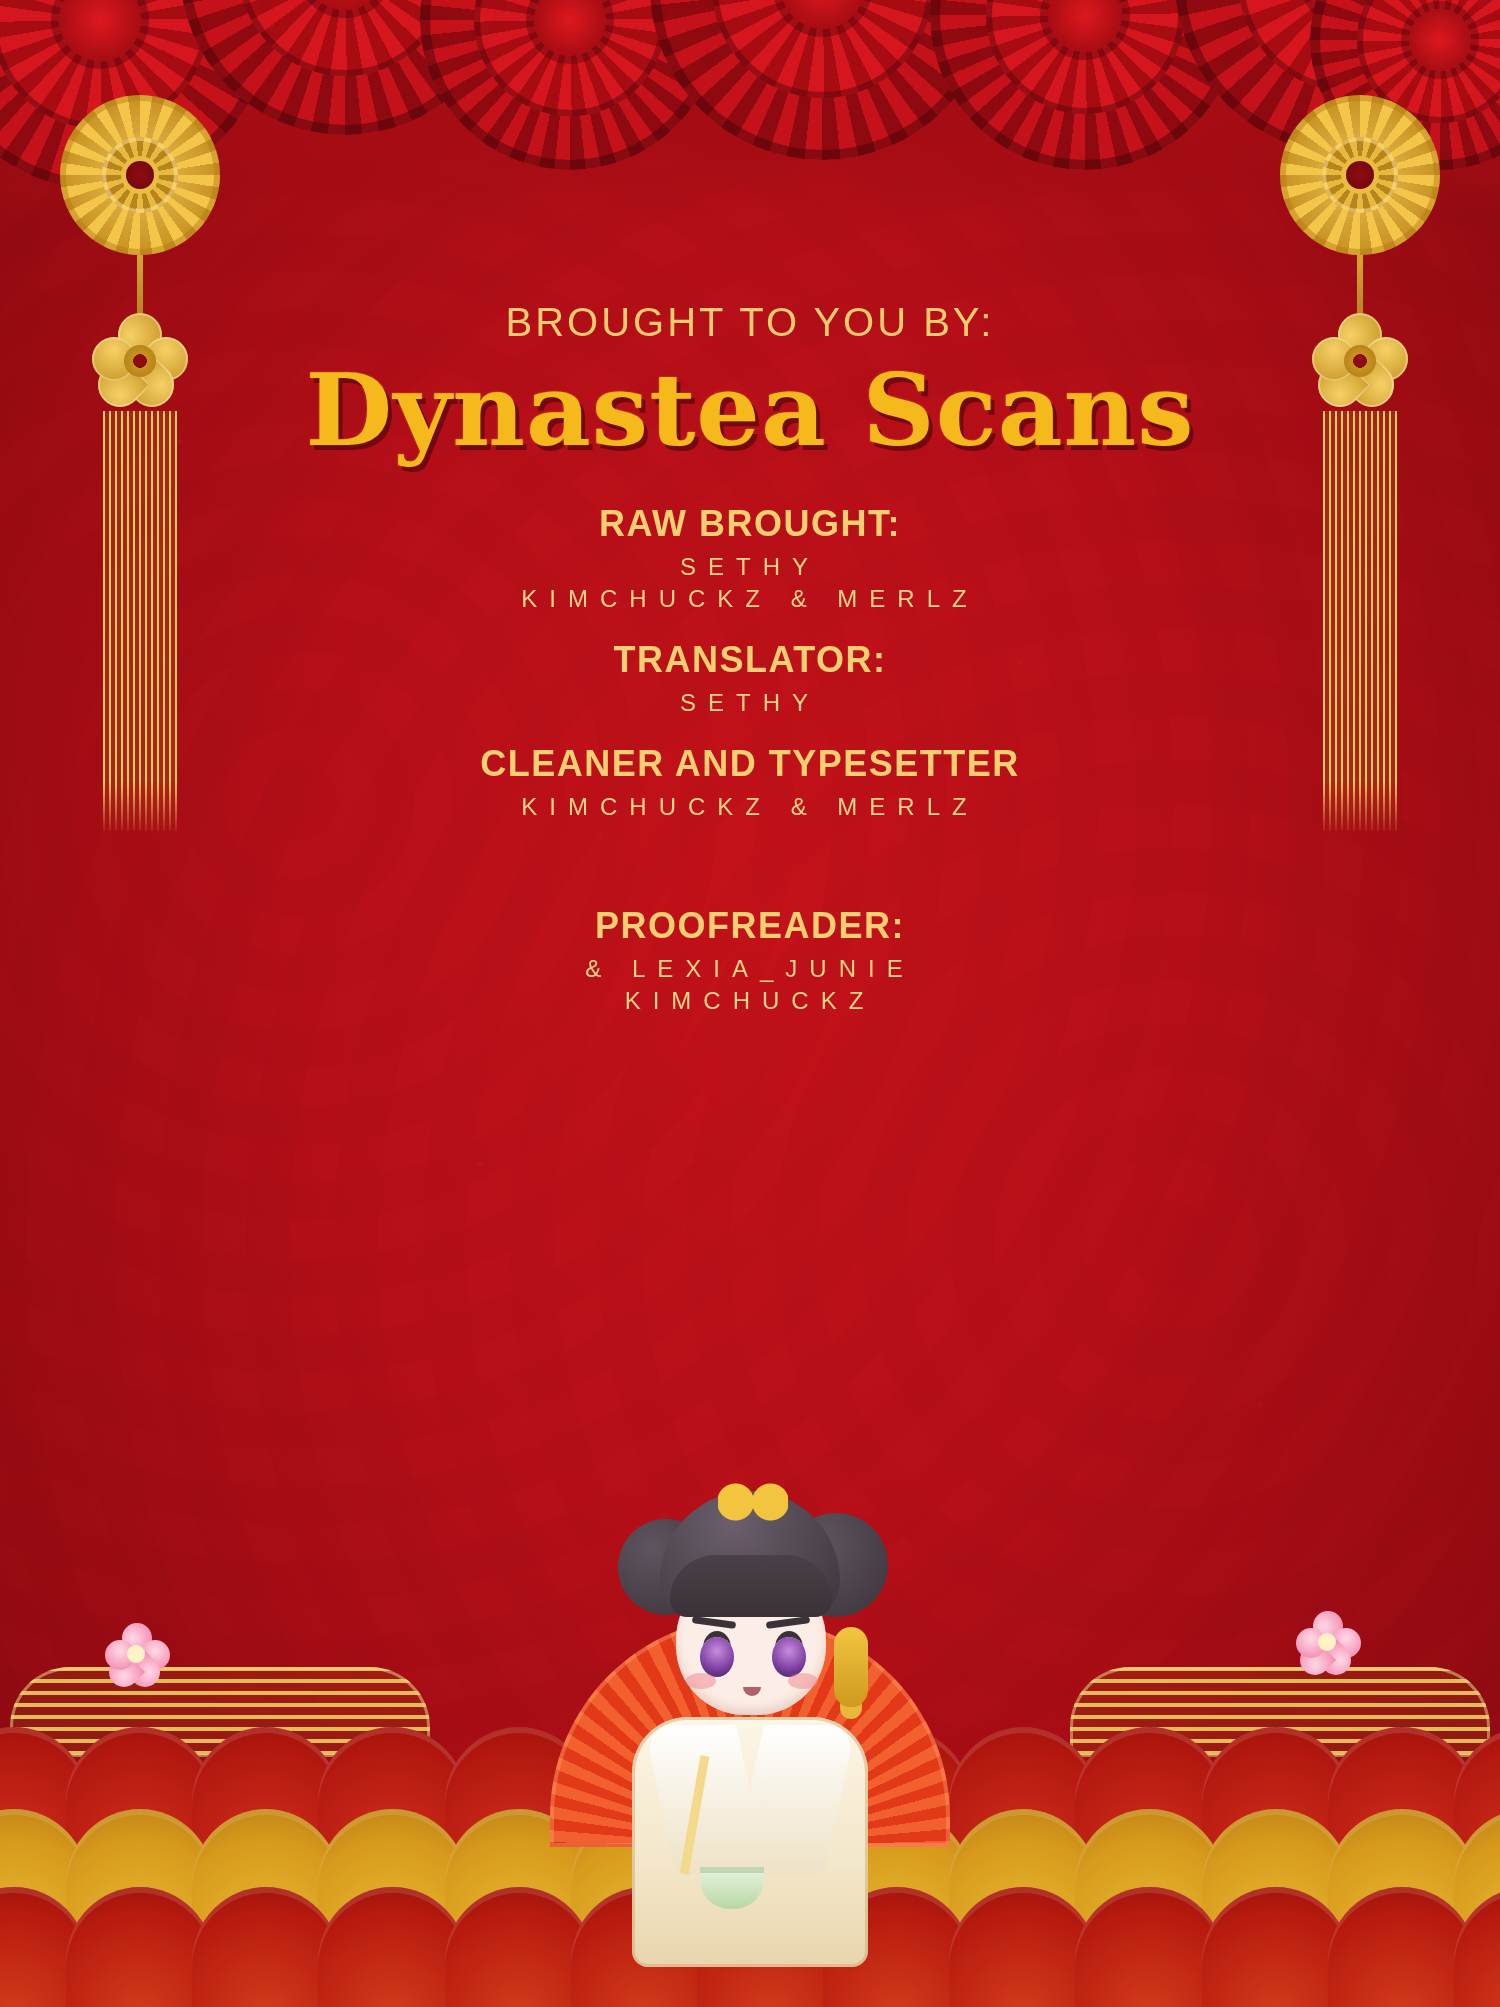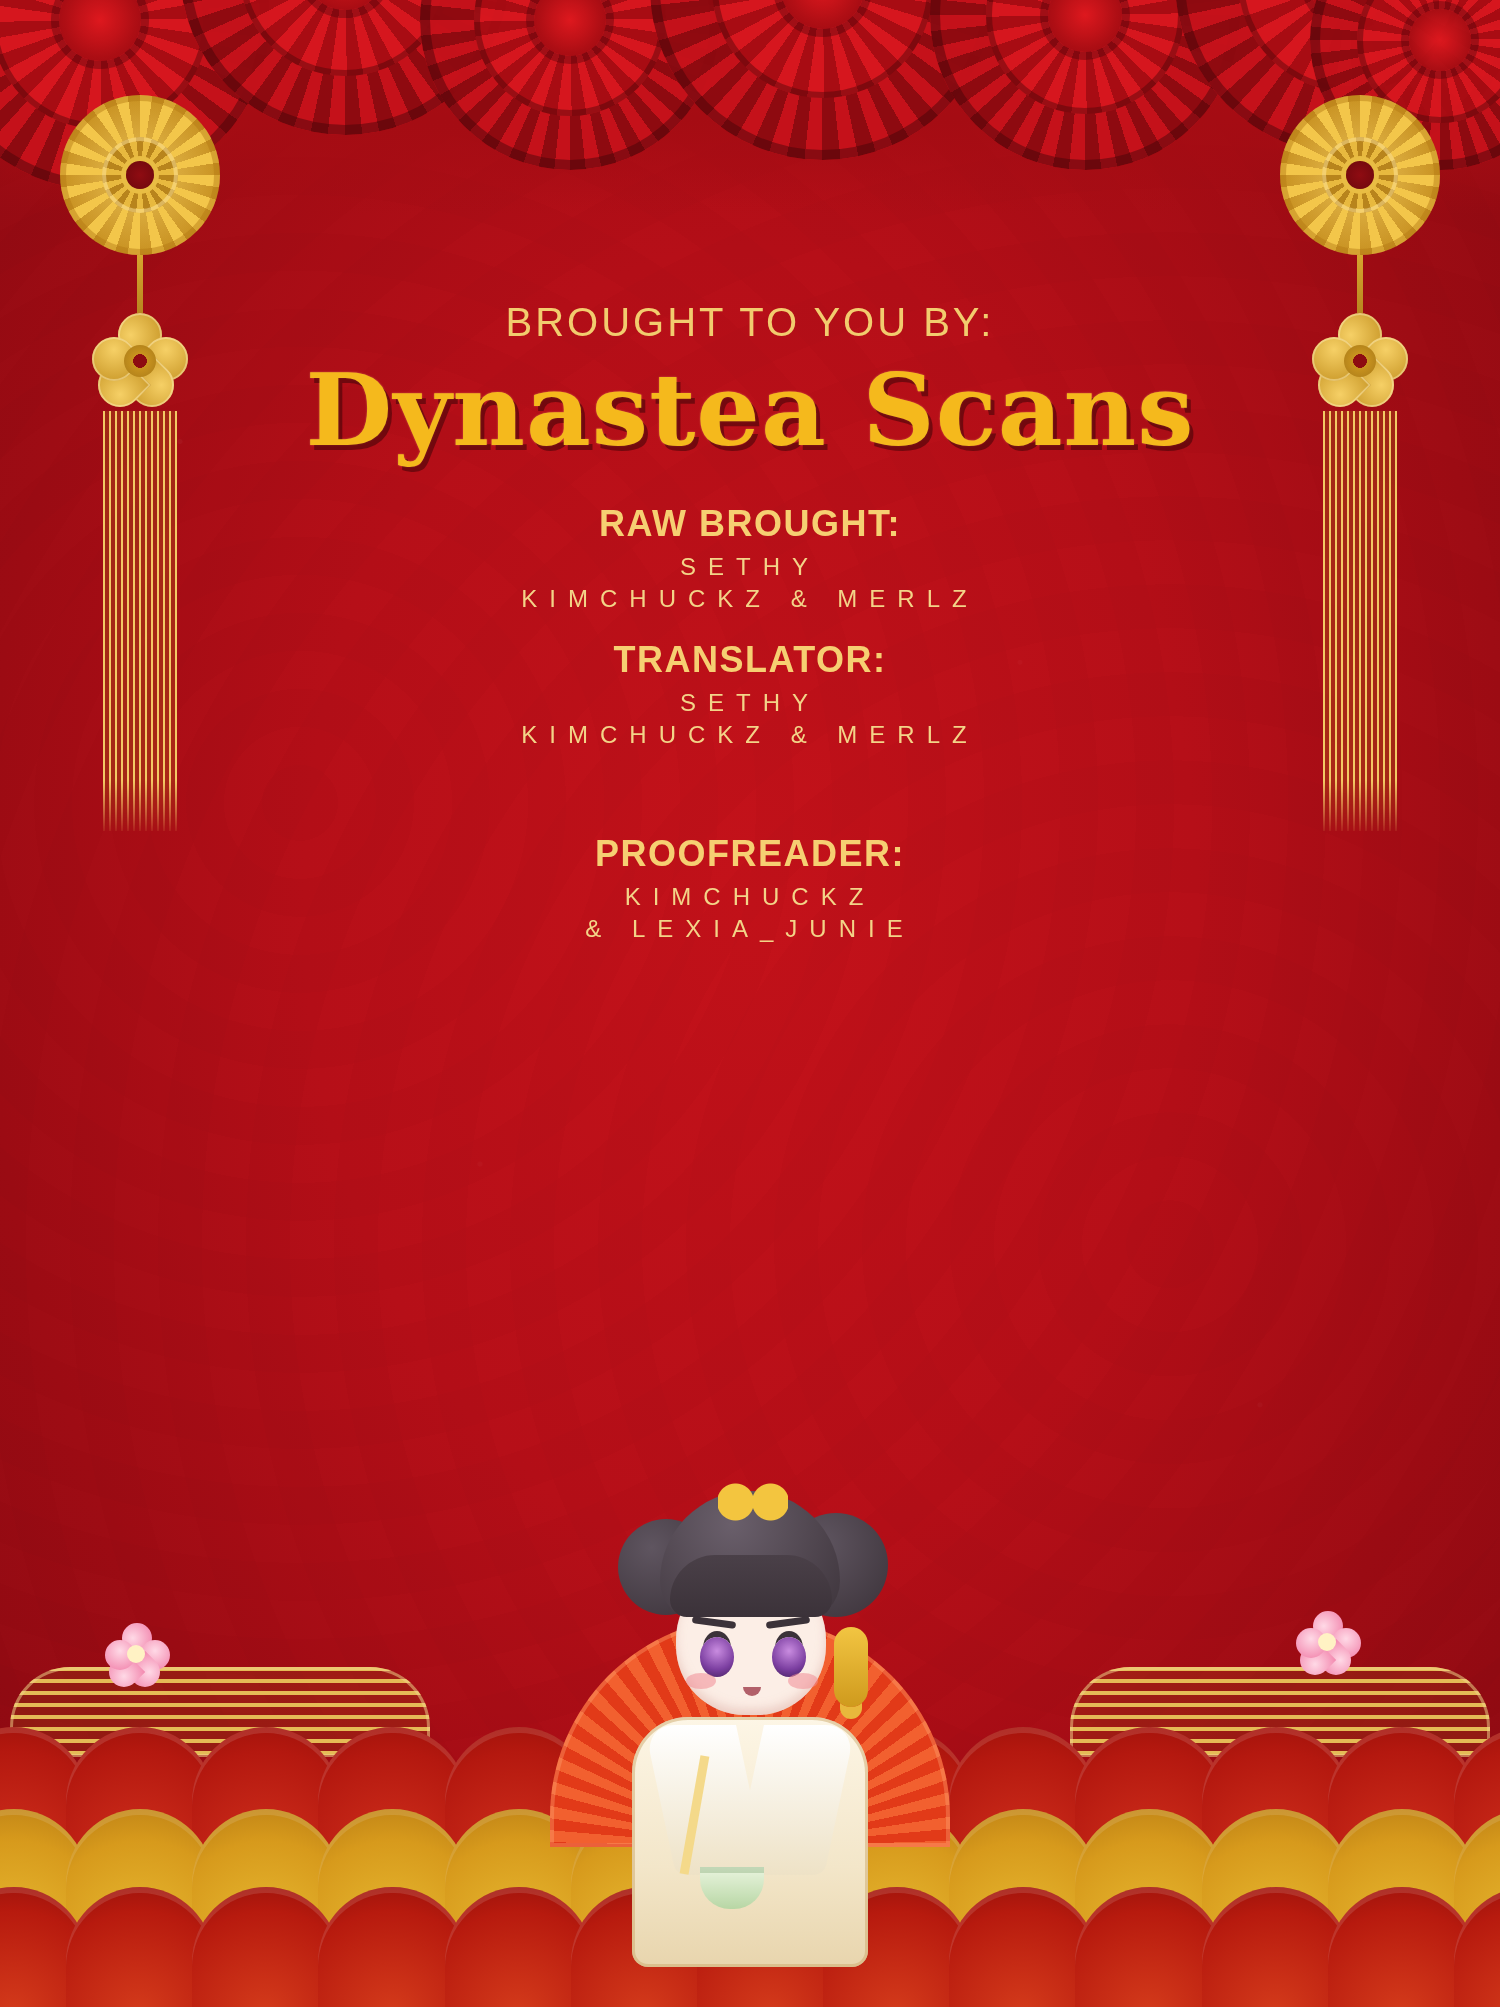--- a/index.html
+++ b/index.html
@@ -463,27 +463,28 @@
     <div class="brought">BROUGHT TO YOU BY:</div>
     <div class="brand">Dynastea Scans</div>
 
     <div class="role">RAW BROUGHT:</div>
     <div class="name">SETHY</div>
     <div class="name">KIMCHUCKZ &amp; MERLZ</div>
 
     <div class="role">TRANSLATOR:</div>
     <div class="name">SETHY</div>
 
+    <div class="role">CLEANER AND TYPESETTER</div>
     <div class="name">KIMCHUCKZ &amp; MERLZ</div>
 
     <div class="gap-big"></div>
 
     <div class="role">PROOFREADER:</div>
+    <div class="name">&amp; LEXIA_JUNIE</div>
     <div class="name">KIMCHUCKZ</div>
-    <div class="name">&amp; LEXIA_JUNIE</div>
   </div>
 
   <div class="bottom-band">
     <div class="gold-cloud cloud-left"></div>
     <div class="gold-cloud cloud-right"></div>
 
     <div class="sakura sakura-1">
       <i></i>
         <i></i>
         <i></i>

